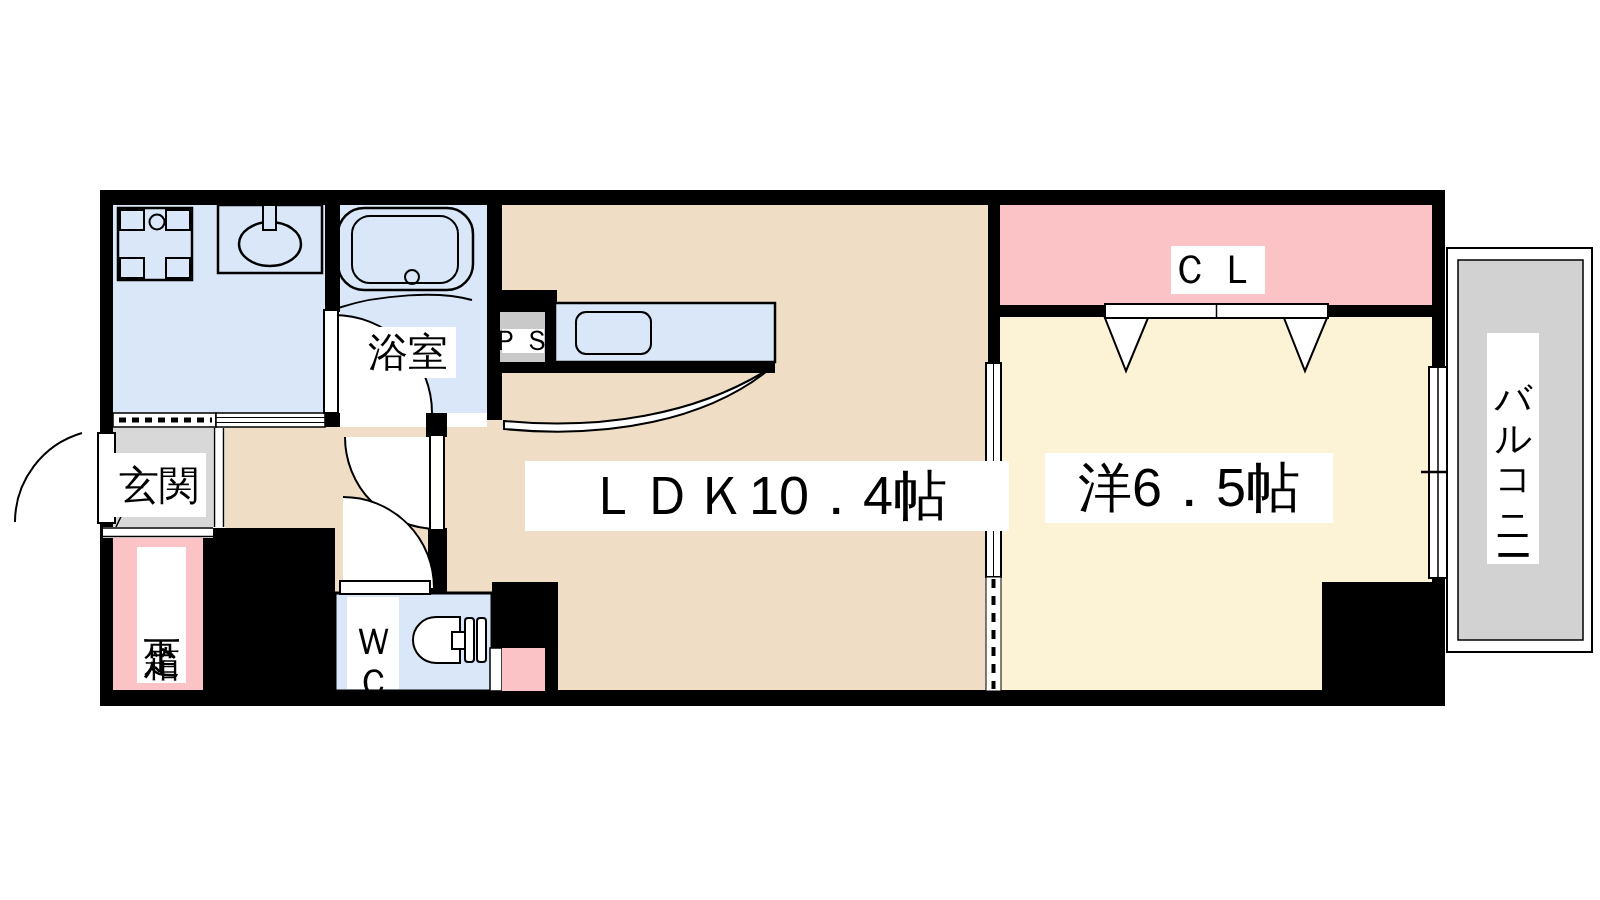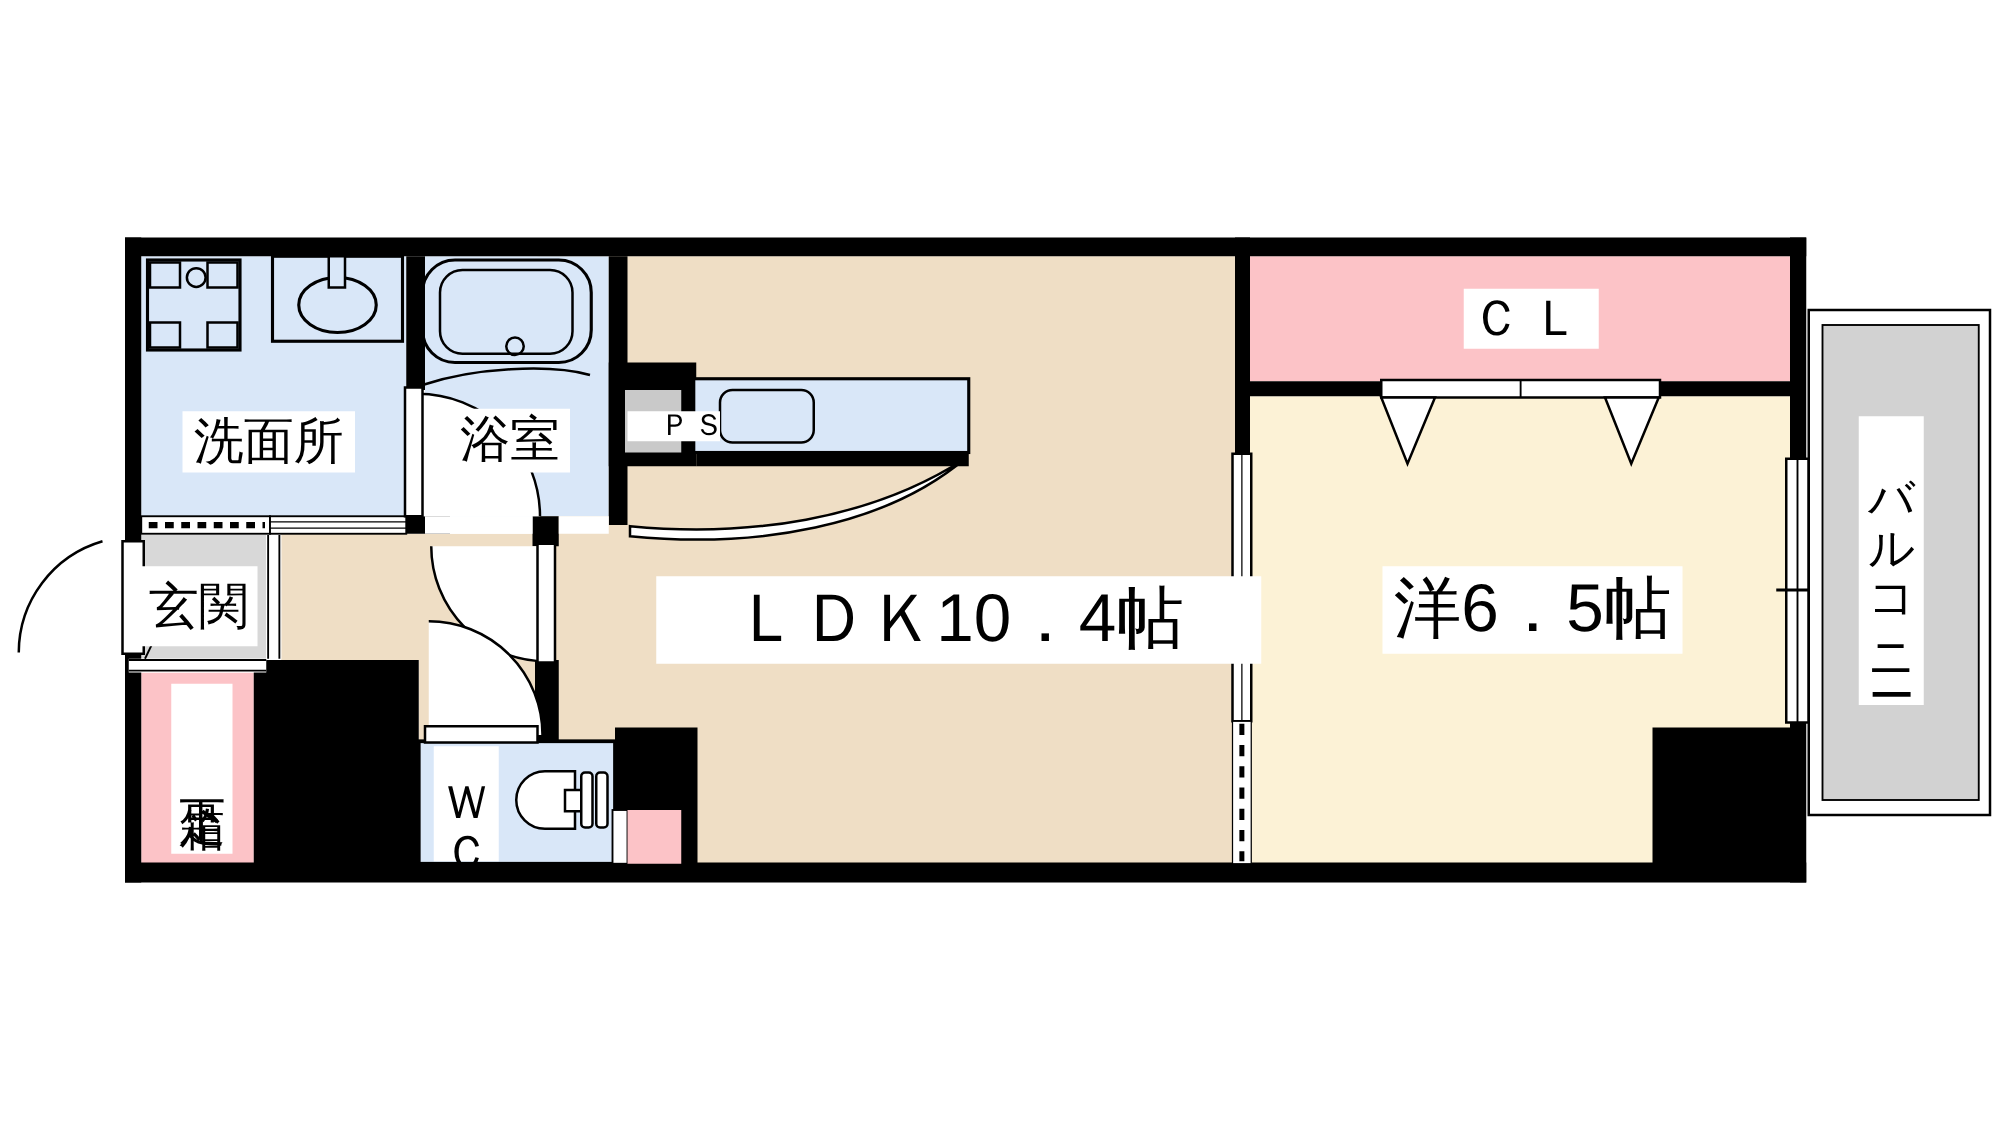--- a/index.html
+++ b/index.html
@@ -6,21 +6,21 @@
   .stage{position:relative;width:1600px;height:900px;background:#ffffff;overflow:hidden;
          font-family:"Liberation Sans","DejaVu Sans",sans-serif;}
   .stage svg{position:absolute;left:0;top:0;}
   .label{position:absolute;background:#ffffff;color:#000;display:flex;
          align-items:center;justify-content:center;line-height:1.02;
          font-family:"Liberation Sans","DejaVu Sans",sans-serif;white-space:nowrap;}
   .label.v{writing-mode:vertical-rl;text-orientation:mixed;letter-spacing:3px;}
   .fs-big{font-size:54px;}
   .fs-mid{font-size:40px;}
   .fs-vert{font-size:37px;}
-  .fs-small{font-size:24px;letter-spacing:3px;padding-left:32px;}
+  .fs-small{font-size:28px;letter-spacing:3px;}
   .cl-space{letter-spacing:8px;}
 </style>
 </head>
 <body>
 
 <div class="stage">
 <svg width="1600" height="900" viewBox="0 0 1600 900">
 
   <g>
     <rect x="430" y="205" width="570" height="486" fill="#EFDEC5"></rect>
@@ -160,23 +160,22 @@
 
     <g>
       <path d="M 107 523 L 82 433 A 93 93 0 0 0 15 522 Z" fill="#fff"></path>
       <path d="M 82 433 A 93 93 0 0 0 15 522" fill="none" stroke="#000" stroke-width="2"></path>
       <rect x="98" y="433" width="17" height="90" fill="#fff" stroke="#000" stroke-width="2"></rect>
       <line x1="116" y1="527" x2="129" y2="500" stroke="#000" stroke-width="1.5"></line>
     </g>
   </g>
 </svg>
 
-  <div class="label fs-mid" style="left:146px;top:329px;width:138px;height:49px;">洗面所</div>
   <div class="label fs-mid" style="left:360px;top:327px;width:96px;height:51px;">浴室</div>
   <div class="label fs-small" style="left:502px;top:329px;width:42px;height:24px;">ＰＳ</div>
   <div class="label fs-big" style="left:525px;top:461px;width:484px;height:70px;">ＬＤＫ10．4帖</div>
-  <div class="label fs-mid cl-space" style="left:1171px;top:231px;width:108px;height:48px;font-family:Liberation Serif, serif;">ＣＬ</div>
-  <div class="label fs-big" style="left:1106px;top:453px;width:240px;height:70px;">洋6．5帖</div>
+  <div class="label fs-mid cl-space" style="left:1171px;top:246px;width:94px;height:48px;font-family:Liberation Serif, serif;">ＣＬ</div>
+  <div class="label fs-big" style="left:1045px;top:453px;width:288px;height:70px;">洋6．5帖</div>
   <div class="label fs-mid" style="left:112px;top:453px;width:94px;height:64px;">玄関</div>
   <div class="label v fs-vert" style="left:137px;top:547px;width:49px;height:136px;">下足箱</div>
   <div class="label v fs-vert" style="left:347px;top:597px;width:52px;height:92px;">ＷＣ</div>
   <div class="label v fs-vert" style="left:1487px;top:333px;width:52px;height:231px;">バルコニー</div>
 </div>
 
 </body></html>

